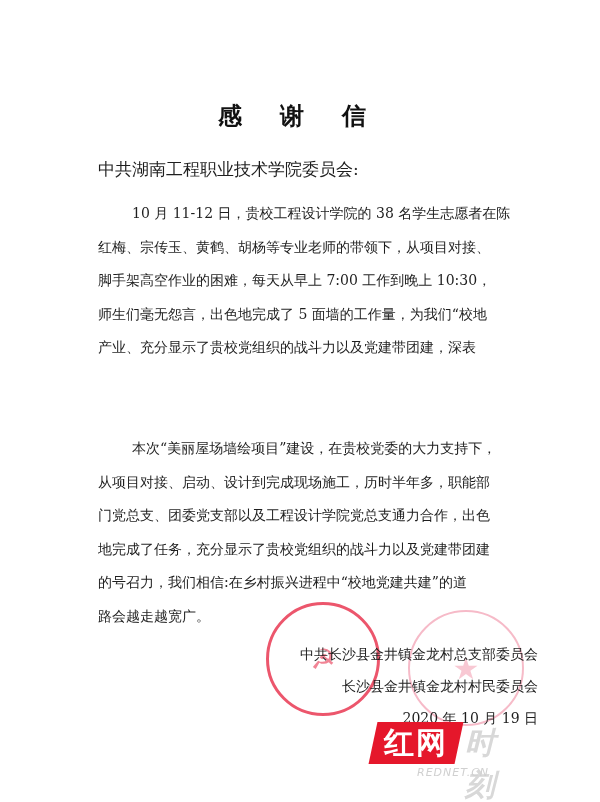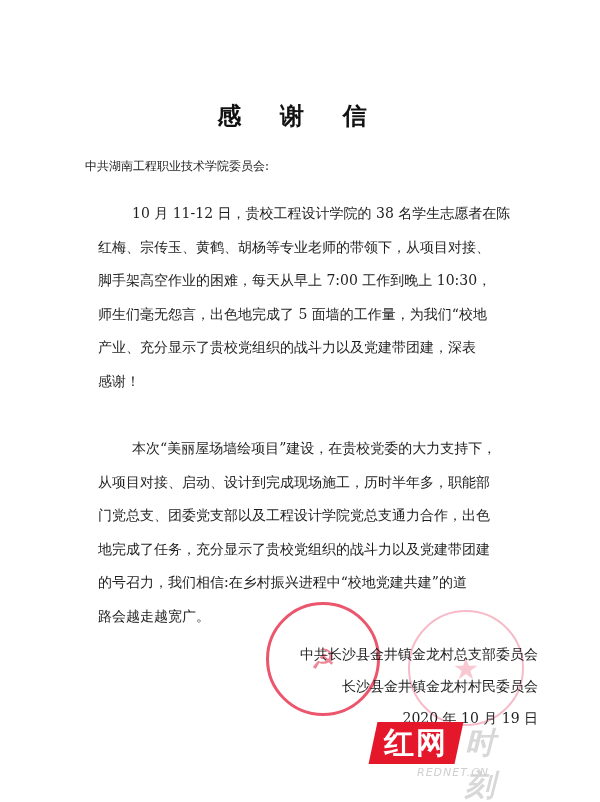--- a/index.html
+++ b/index.html
@@ -1,21 +1,21 @@
 <!DOCTYPE html>
 <html><head>
 <meta charset="utf-8">
 <style>
   html, body { margin:0; padding:0; }
   body { width:600px; height:802px; background:#ffffff; position:relative; overflow:hidden;
          font-family:"DejaVu Serif","Liberation Serif",serif; color:#1e1e1e; }
   .title { position:absolute; top:100px; left:0; width:600px; text-align:center;
-           font-family:Liberation Sans, sans-serif; font-weight:bold;
+           font-family:Liberation Serif, serif; font-weight:bold;
            font-size:24px; letter-spacing:16px; color:#111; }
-  .salutation { position:absolute; top:158px; left:85px; font-size:12px; }
+  .salutation { position:absolute; top:158px; left:98px; font-size:17px; }
   .para { position:absolute; left:98px; width:445px; font-size:14px; line-height:33.6px; margin:0; }
   .para .line { display:block; white-space:nowrap; }
   .p1 { top:197px; }
   .p2 { top:432px; }
   .indent { padding-left:34px; }
   .sig { position:absolute; right:62px; font-size:14px; white-space:nowrap; }
   .sig1 { top:646px; }
   .sig2 { top:678px; }
   .sig3 { top:710px; }
   .seal { position:absolute; border-radius:50%; border:3px solid #e8334f; opacity:0.75; }
@@ -43,21 +43,20 @@
   <div class="title">感 谢 信</div>
 
   <div class="salutation">中共湖南工程职业技术学院委员会:</div>
 
   <div class="para p1">
     <span class="line indent">10 月 11-12 日，贵校工程设计学院的 38 名学生志愿者在陈</span>
     <span class="line">红梅、宗传玉、黄鹤、胡杨等专业老师的带领下，从项目对接、</span>
     <span class="line">脚手架高空作业的困难，每天从早上 7:00 工作到晚上 10:30，</span>
     <span class="line">师生们毫无怨言，出色地完成了 5 面墙的工作量，为我们“校地</span>
     <span class="line">产业、充分显示了贵校党组织的战斗力以及党建带团建，深表</span>
-    <span class="line">感谢！</span>
   </div>
 
   <div class="para p2">
     <span class="line indent">本次“美丽屋场墙绘项目”建设，在贵校党委的大力支持下，</span>
     <span class="line">从项目对接、启动、设计到完成现场施工，历时半年多，职能部</span>
     <span class="line">门党总支、团委党支部以及工程设计学院党总支通力合作，出色</span>
     <span class="line">地完成了任务，充分显示了贵校党组织的战斗力以及党建带团建</span>
     <span class="line">的号召力，我们相信:在乡村振兴进程中“校地党建共建”的道</span>
     <span class="line">路会越走越宽广。</span>
   </div>

